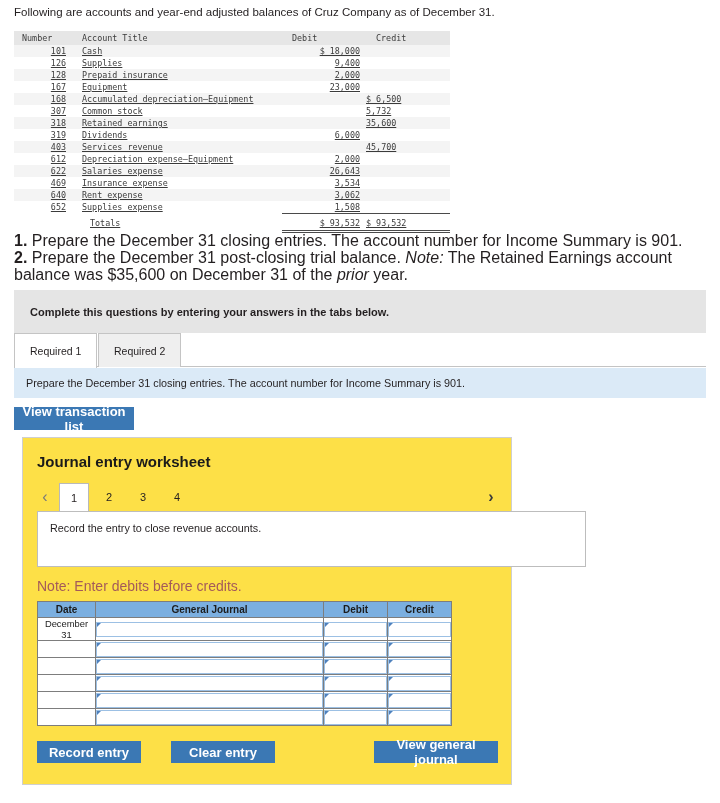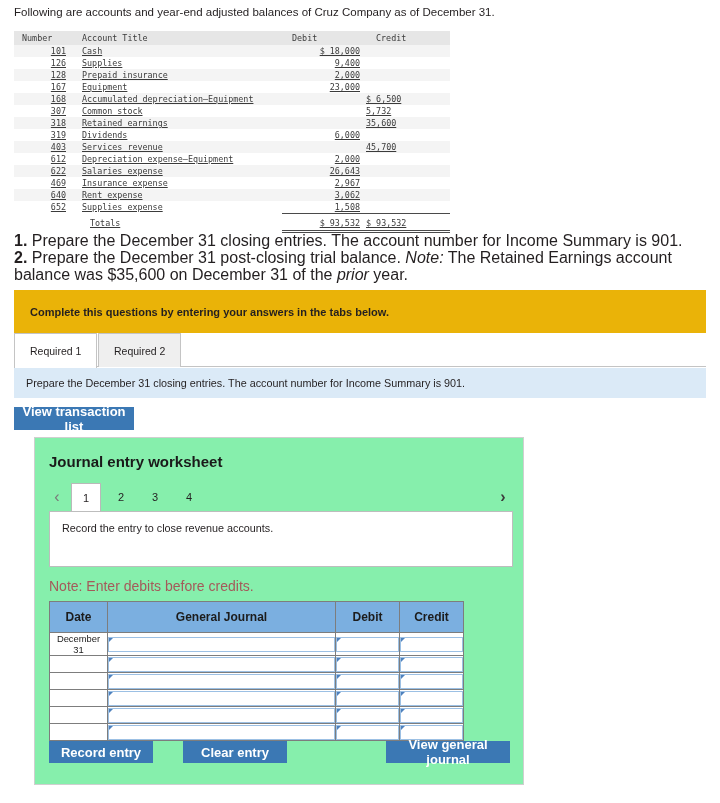--- a/index.html
+++ b/index.html
@@ -51,21 +51,21 @@
   .reqs {
     position: absolute; left: 14px; top: 232px; width: 700px;
     font-size: 16px; line-height: 17px;
   }
   .reqs b { font-weight: bold; }
   .reqs i { font-style: italic; }
 
   
   .banner {
     position: absolute; left: 14px; top: 290px; width: 692px; height: 43px;
-    background: #eab308; display: flex; align-items: center;
+    background: #e5e5e5; display: flex; align-items: center;
   }
   .banner span {
     font-size: 11px; font-weight: bold; color: #231f20; padding-left: 16px;
   }
 
   
   .tabs {
     position: absolute; left: 14px; top: 333px; width: 692px; height: 34px;
     border-bottom: 1px solid #c4c4c4;
   }
@@ -91,21 +91,21 @@
     font-size: 13px; font-weight: bold; cursor: pointer;
     display: flex; align-items: center; justify-content: center;
   }
   .btn-vtl {
     position: absolute; left: 14px; top: 407px; width: 120px; height: 23px;
   }
 
   
   .panel {
     position: absolute; left: 22px; top: 437px; width: 490px; height: 348px;
-    background: #86efac; border: 1px solid #cfcfcf; margin-left: 12px;
+    background: #fde047; border: 1px solid #cfcfcf;
   }
   .panel-title {
     position: absolute; left: 14px; top: 15px;
     font-size: 15px; font-weight: bold; color: #1a1a1a;
   }
 
   
   .pager { position: absolute; left: 8px; top: 45px; width: 474px; height: 28px; }
   .chev {
     position: absolute; top: 3px; width: 20px; height: 22px;
@@ -120,40 +120,40 @@
     font-size: 11px; color: #231f20; cursor: pointer;
   }
   .pnum.sel {
     background: #ffffff; border: 1px solid #b9b9b9; border-bottom-color: #ffffff;
     height: 29px;
   }
   .p1 { left: 28px; } .p2 { left: 63px; } .p3 { left: 97px; } .p4 { left: 131px; }
 
   
   .taskbox {
-    position: absolute; left: 14px; top: 73px; width: 464px; height: 56px;
+    position: absolute; left: 14px; top: 73px; width: 549px; height: 56px;
     background: #ffffff; border: 1px solid #bdbdbd;
   }
   .taskbox span {
     position: absolute; left: 12px; top: 10px; font-size: 10.8px; color: #231f20;
   }
 
   
   .note {
     position: absolute; left: 14px; top: 140px;
     font-size: 14px; color: #a45a5a;
   }
 
   
   .jwrap { position: absolute; left: 14px; top: 163px; width: 414px; }
   table.je { border-collapse: collapse; width: 414px; table-layout: fixed; }
   table.je th {
     background: #7bafe0; border: 1px solid #7d7d7d;
-    font-size: 12px; font-weight: bold; color: #1c1c1c;
-    height: 16px; padding: 8px;
+    font-size: 10px; font-weight: bold; color: #1c1c1c;
+    height: 16px; padding: 0;
   }
   table.je td {
     border: 1px solid #7d7d7d; background: #ffffff;
     height: 17px; padding: 0; vertical-align: middle;
   }
   .w-date { width: 58px; } .w-gj { width: 228px; }
   .w-deb { width: 64px; } .w-cre { width: 64px; }
   td.date-cell {
     text-align: center; font-size: 9.4px; color: #1c1c1c;
     line-height: 11px; padding: 1px 0;
@@ -253,21 +253,21 @@
           </tr>
         <tr>
             <td class="c-num">622</td>
             <td class="c-ttl">Salaries expense</td>
             <td class="c-deb">26,643</td>
             <td class="c-cre"></td>
           </tr>
         <tr>
             <td class="c-num">469</td>
             <td class="c-ttl">Insurance expense</td>
-            <td class="c-deb">2,967</td>
+            <td class="c-deb">3,534</td>
             <td class="c-cre"></td>
           </tr>
         <tr>
             <td class="c-num">640</td>
             <td class="c-ttl">Rent expense</td>
             <td class="c-deb">3,062</td>
             <td class="c-cre"></td>
           </tr>
         <tr>
             <td class="c-num">652</td>

